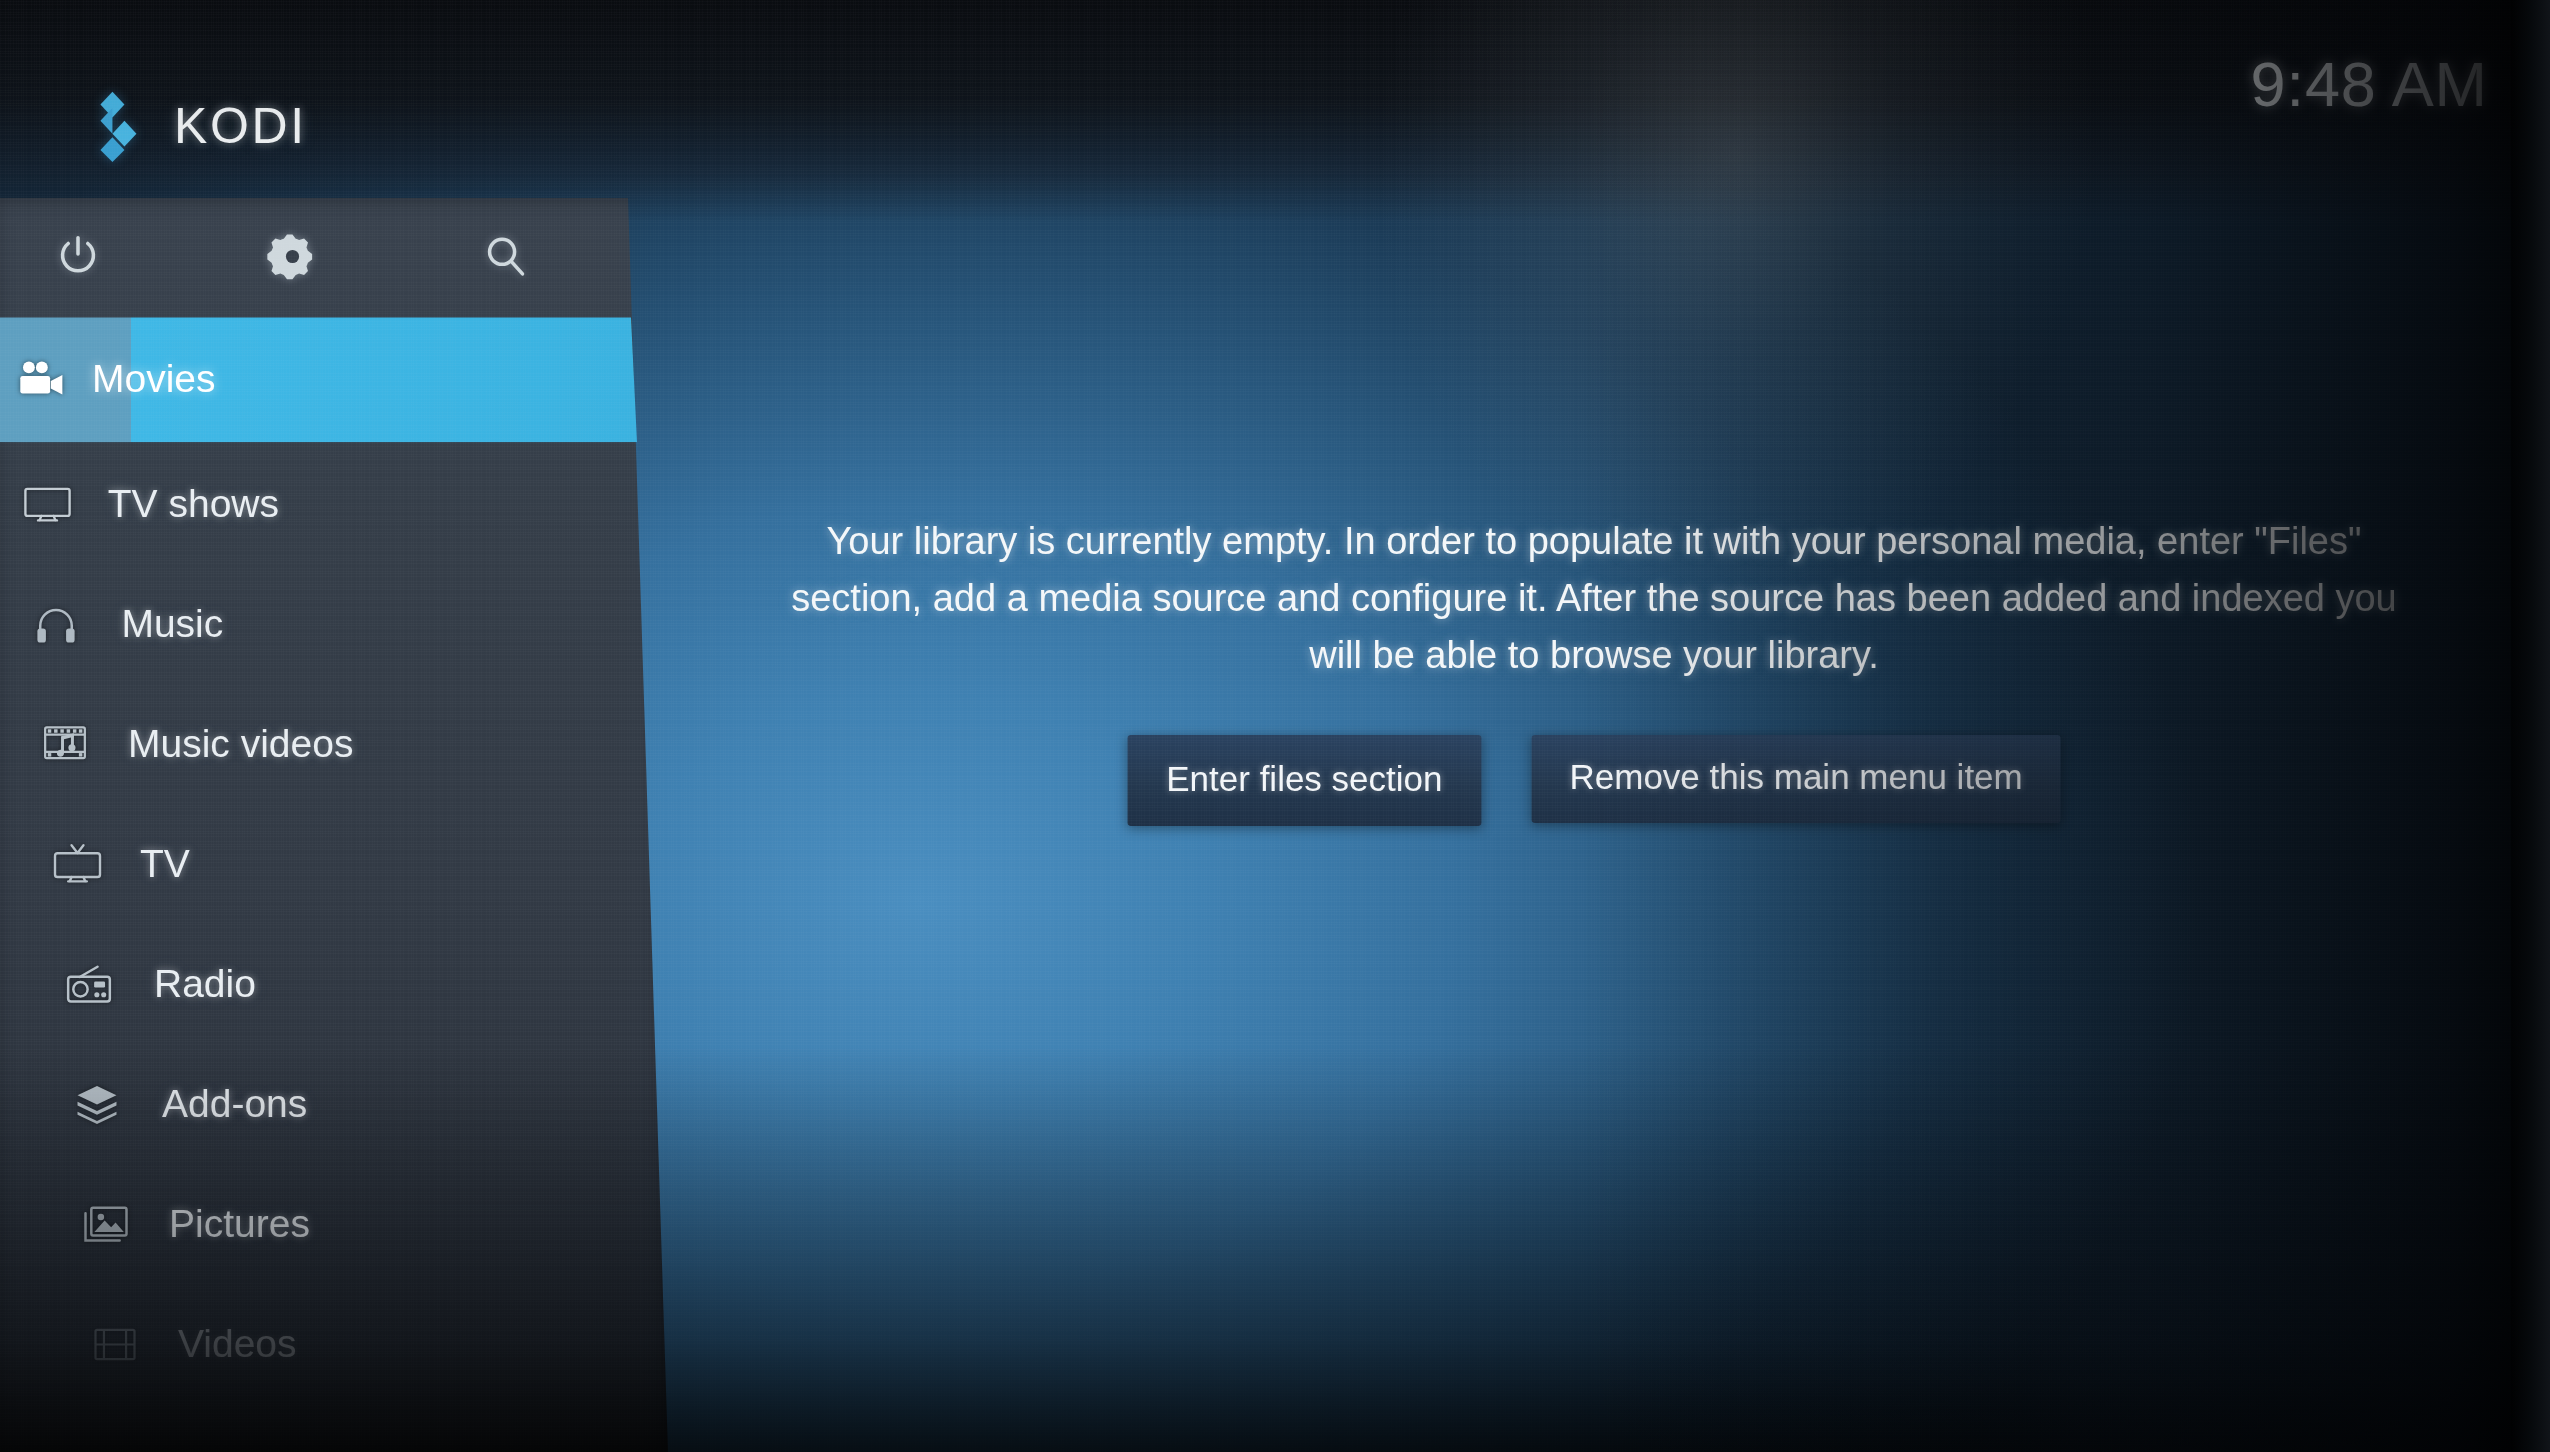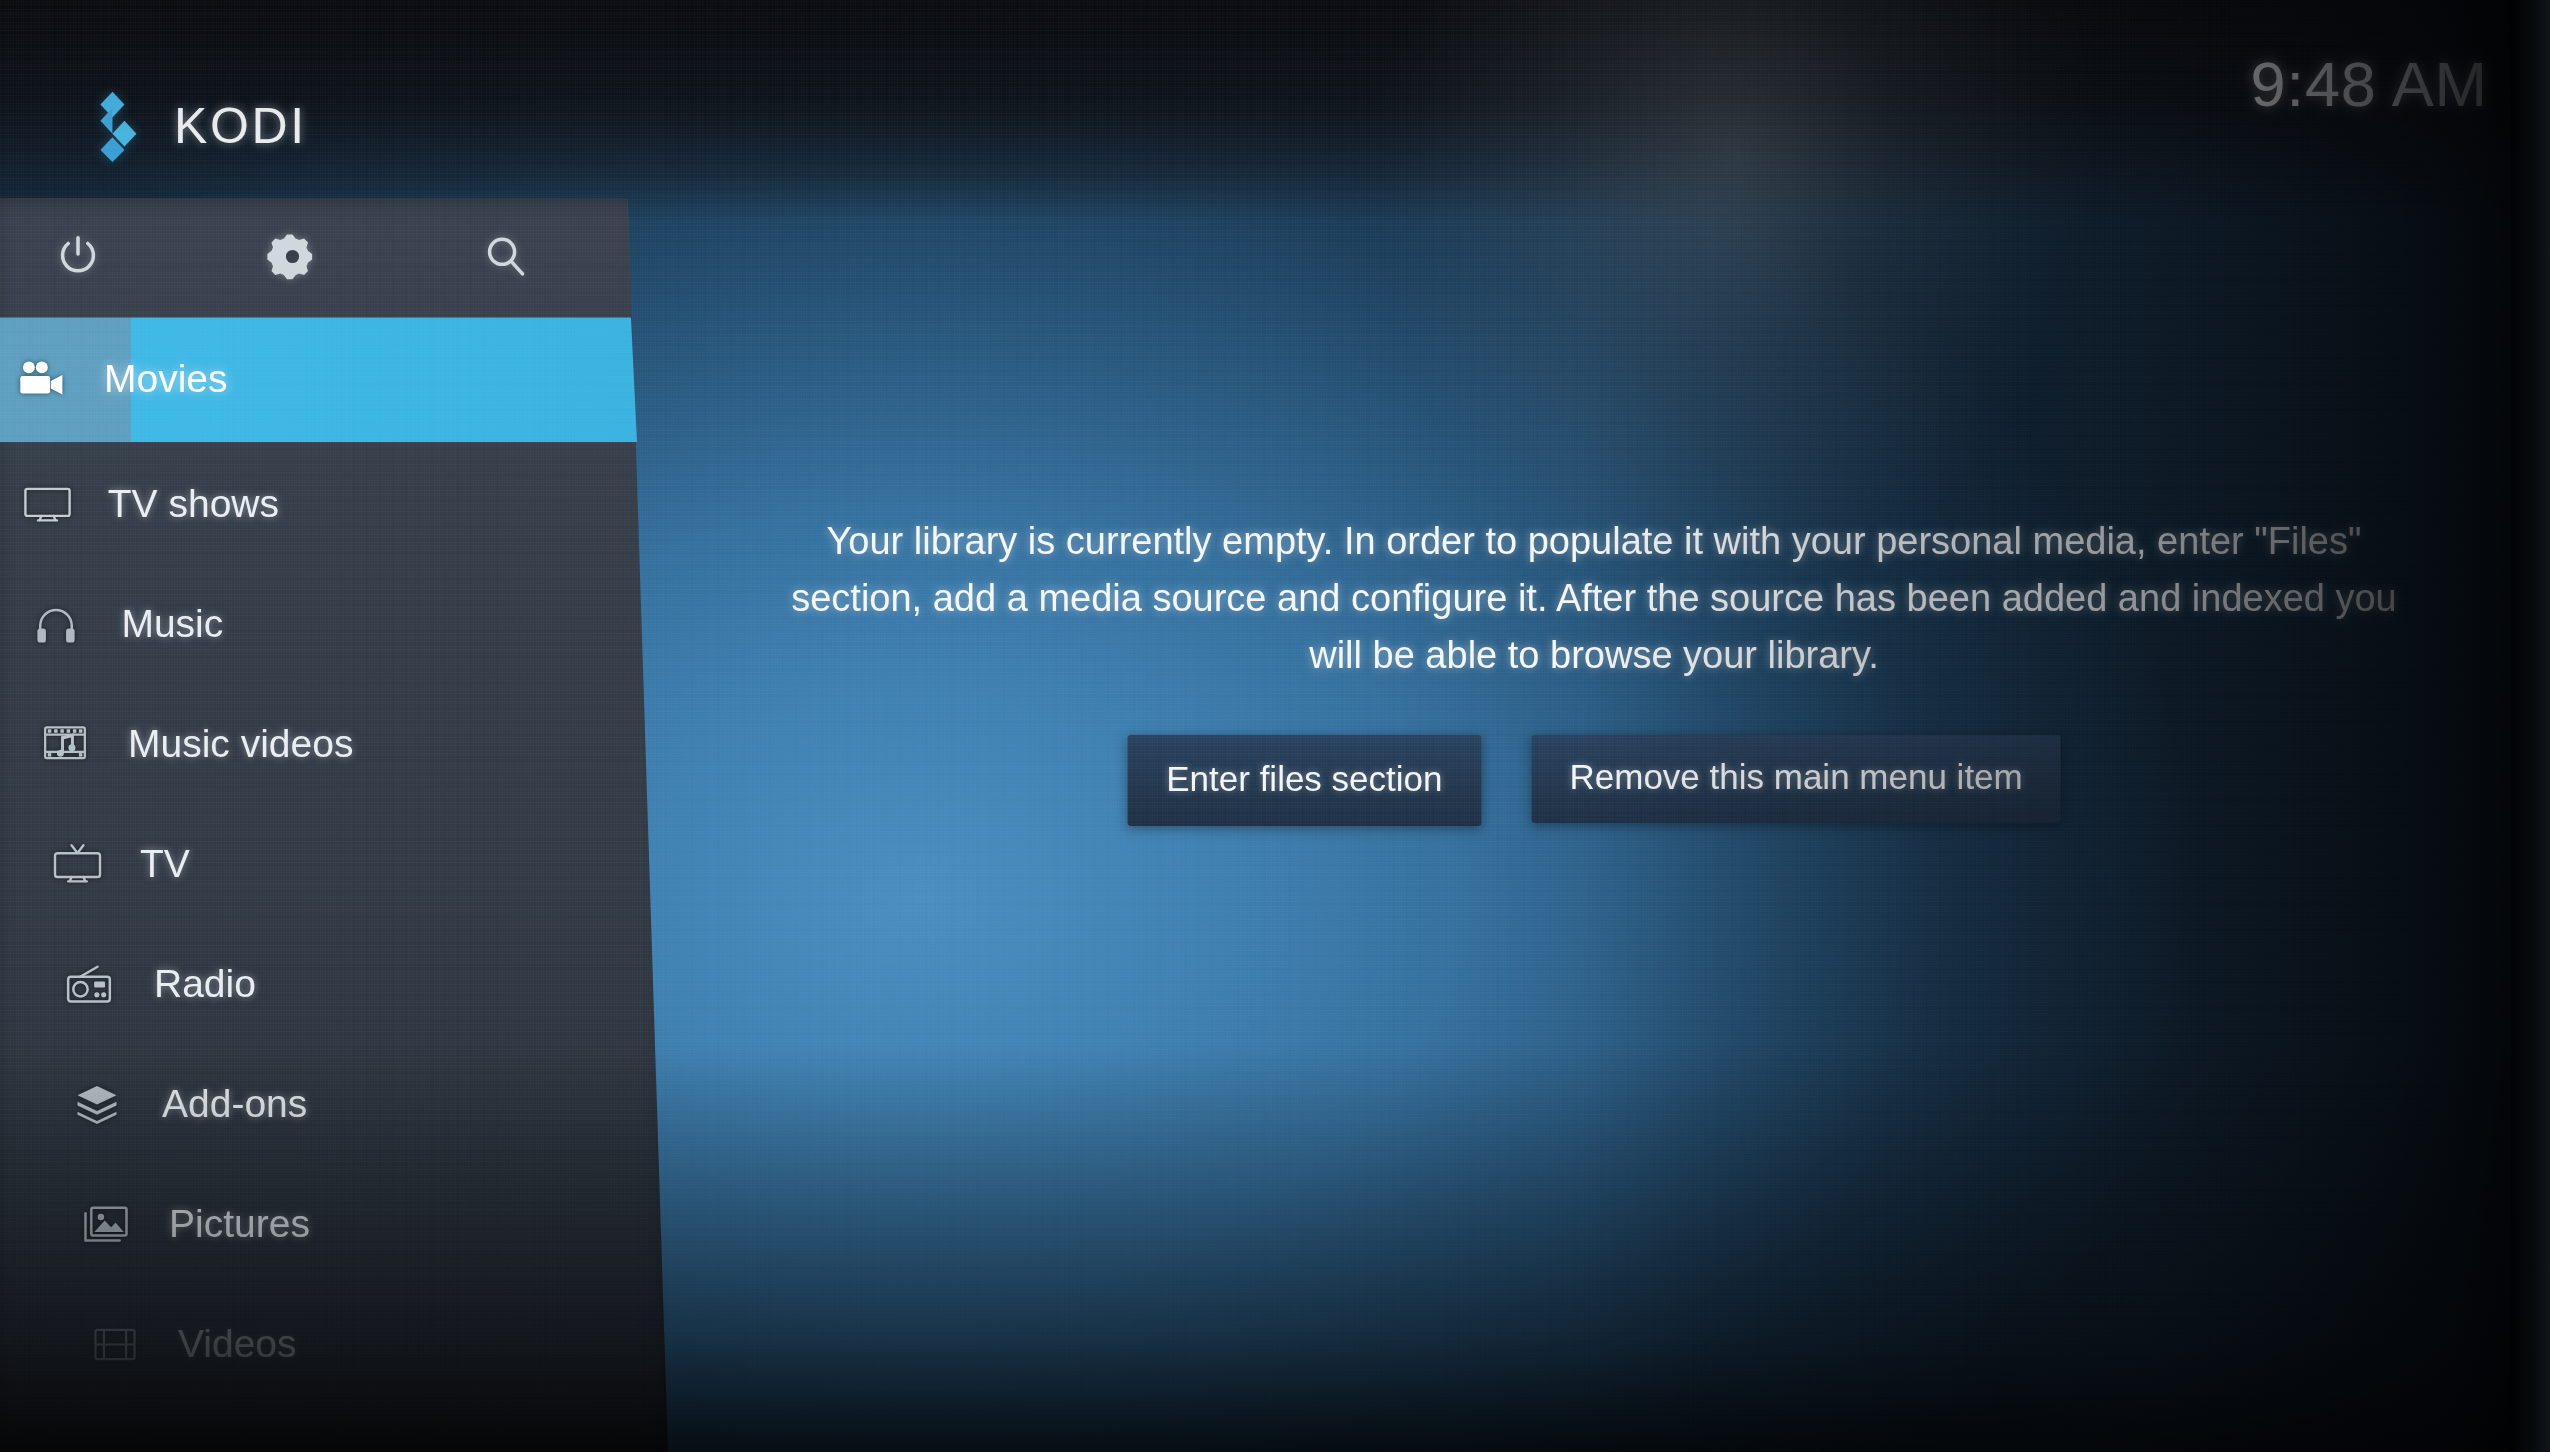--- a/index.html
+++ b/index.html
@@ -226,21 +226,21 @@
       <div class="menu-item is-selected">
         <div class="sel-bg"></div>
         <span class="mi-icon">
           <svg width="53" height="38" viewBox="0 0 32 22" fill="#ffffff">
             <circle cx="8.4" cy="4.0" r="3.6"></circle>
             <circle cx="16.2" cy="4.0" r="3.6"></circle>
             <rect x="3.2" y="9.2" width="18.0" height="10.6" rx="1.4"></rect>
             <path d="M21.6 12.2 L28.6 8.6 V20.4 L21.6 16.8 Z"></path>
           </svg>
         </span>
-        <span class="mi-label" style="margin-left:22px;">Movies</span>
+        <span class="mi-label" style="margin-left:10px;">Movies</span>
       </div>
 
       <div class="menu-item" style="padding-left:6.8px;">
         <span class="mi-icon">
           <svg width="53" height="39" viewBox="0 0 32 24" fill="none" stroke="#c3ccd3" stroke-width="1.45">
             <rect x="2.4" y="2.4" width="27.2" height="16.6" rx="1.2"></rect>
             <path d="M12.2 19.0 L11.2 21.6 M19.8 19.0 L20.8 21.6" stroke-linecap="round"></path>
             <path d="M10.2 21.8 H21.8" stroke-linecap="round"></path>
           </svg>
         </span>

